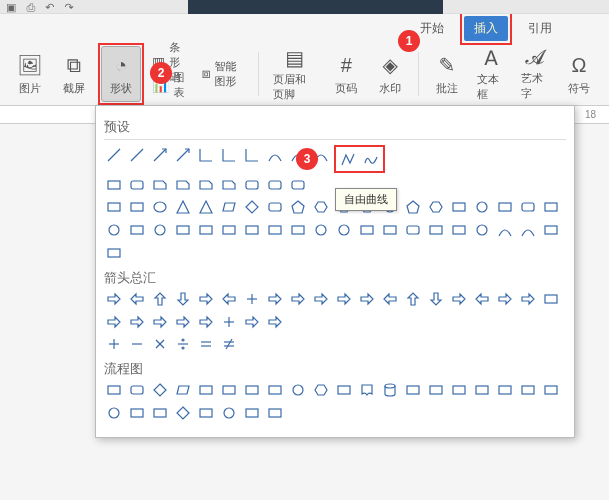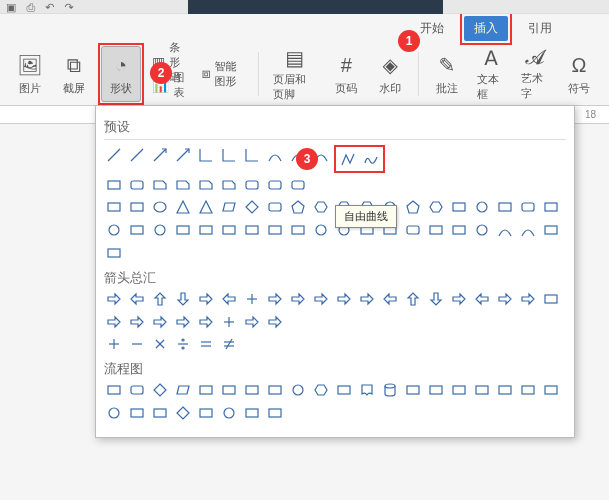--- a/index.html
+++ b/index.html
@@ -24,21 +24,21 @@
 .ruler { height: 18px; background: #fff; border-bottom: 1px solid #ccc; display: flex; align-items: center; justify-content: flex-end; padding-right: 10px; gap: 12px; font-size: 10px; color: #888; position: relative;}
 .ruler span { width: 14px; text-align: left; }
 .dropdown { position: absolute; left: 95px; top: 105px; width: 480px; background: #fff; border: 1px solid #bbb; box-shadow: 2px 2px 8px rgba(0,0,0,0.25); padding: 6px 8px 12px 8px; z-index: 10; }
 .section-title { font-size: 13px; color: #666; margin: 6px 0 2px 0; }
 .section-divider { height: 1px; background: #ddd; margin: 3px 0 5px 0; }
 .shape-row { display: flex; flex-wrap: wrap; gap: 3px; margin-bottom: 2px; }
 .shape-cell { width: 20px; height: 20px; border: 1px solid transparent; display: flex; align-items: center; justify-content: center; cursor: pointer; }
 .shape-cell svg { width: 16px; height: 16px; }
 .red-box-freeform { border: 2px solid #e33; display: inline-flex; padding: 2px; gap: 3px; }
 .callout-badge { position: absolute; width: 22px; height: 22px; border-radius: 50%; background: #e33; color: #fff; display: flex; align-items: center; justify-content: center; font-size: 12px; font-weight: bold; z-index: 20; }
-.tooltip { position: absolute; left: 335px; top: 205px; background: #fdfdf0; border: 1px solid #888; padding: 3px 8px; font-size: 11px; color: #333; box-shadow: 1px 1px 3px rgba(0,0,0,0.2); z-index: 30; }
+.tooltip { position: absolute; left: 335px; top: 188px; background: #fdfdf0; border: 1px solid #888; padding: 3px 8px; font-size: 11px; color: #333; box-shadow: 1px 1px 3px rgba(0,0,0,0.2); z-index: 30; }
 .stack-col { display:flex; flex-direction:column; gap:1px; }
 </style>
 </head>
 <body>
 
 <div class="top-strip">
   <div class="dark-segment"></div>
   <div class="qat">
     <span>▣</span>
     <span>⎙</span>

